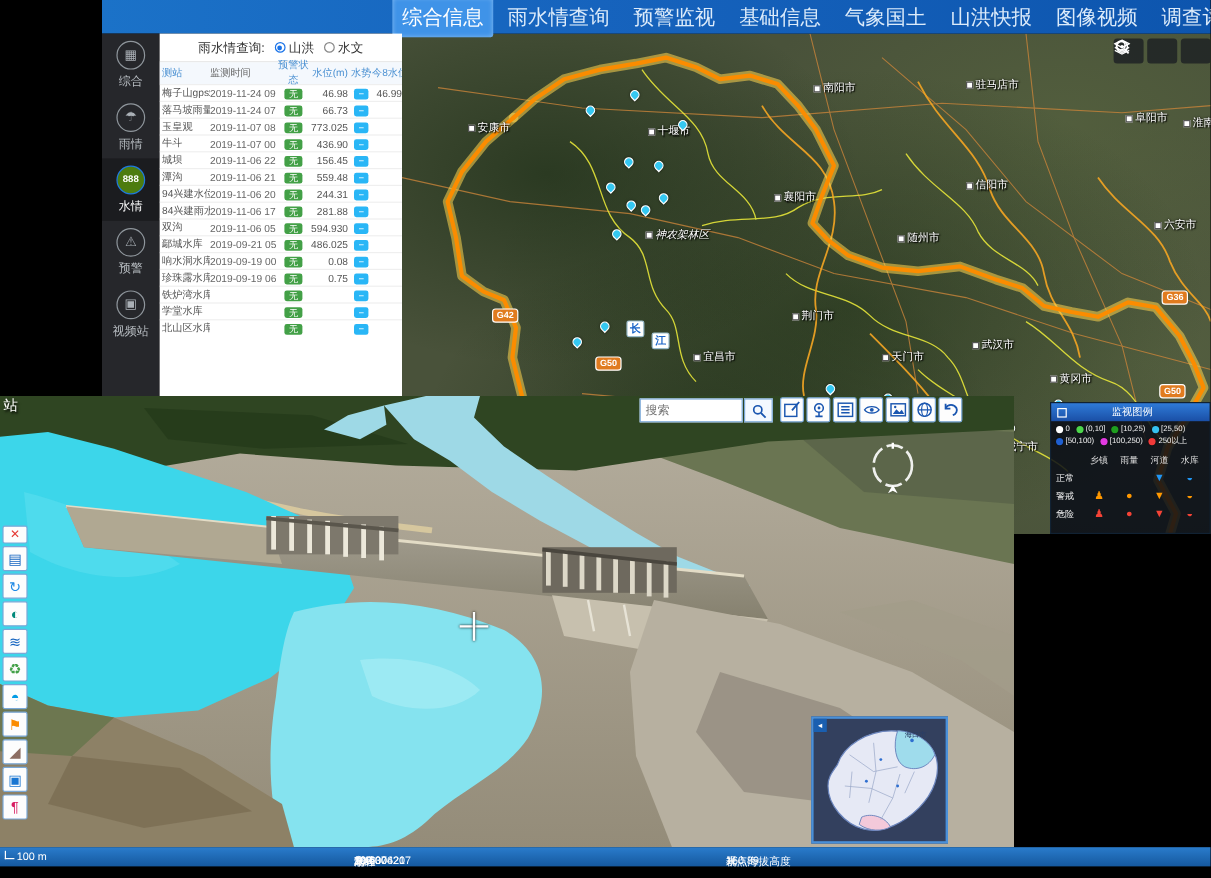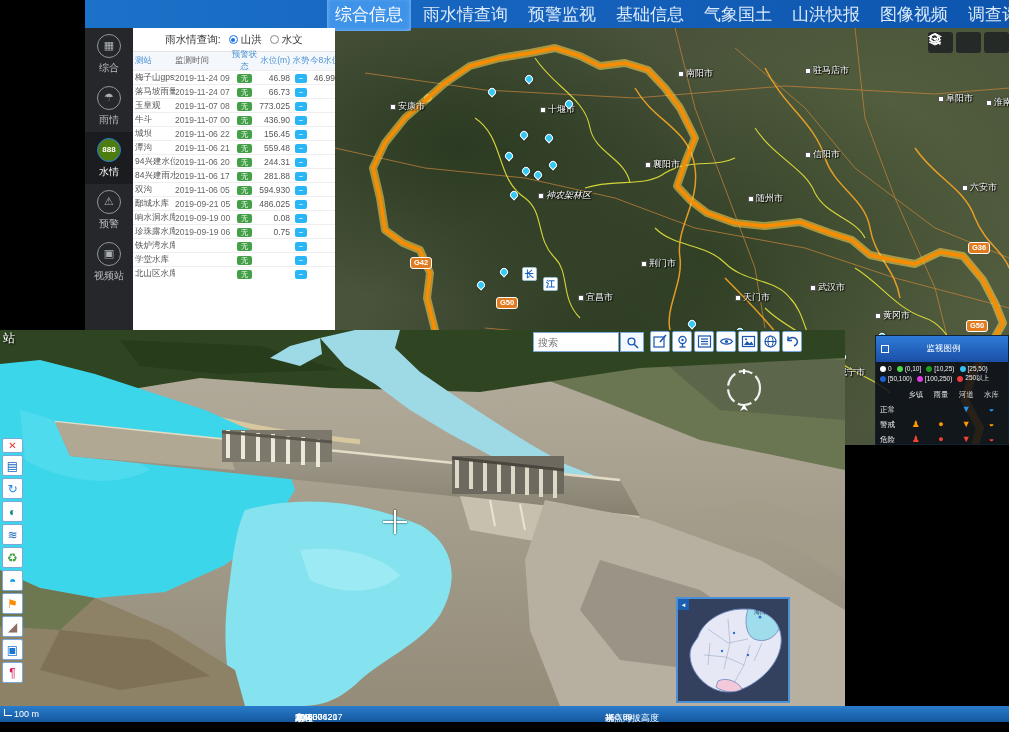--- a/index.html
+++ b/index.html
@@ -61,21 +61,21 @@
   .city{position:absolute;color:#fff;font-size:9px;white-space:nowrap;text-shadow:0 0 2px #000,1px 1px 1px #000;display:flex;align-items:center;}
   .city-ico{display:inline-block;width:6px;height:6px;background:#fff;border:1px solid #555;margin-right:2px;}
   .drop{position:absolute;width:8px;height:8px;background:#35c8f2;border:1px solid #fff;border-radius:50% 50% 50% 0;transform:rotate(-45deg);box-shadow:0 0 2px rgba(0,0,0,.6);}
   .rbadge{position:absolute;background:#e07b1f;border:1px solid #fff;border-radius:3px;color:#fff;font-size:7.5px;font-weight:bold;padding:0 3px;line-height:10px;}
   .rivlab{position:absolute;background:#fff;border:1px solid #9bc;color:#1a64c8;font-size:9px;font-weight:bold;padding:0 2px;line-height:12px;border-radius:2px;}
   .map-controls{position:absolute;left:593px;top:4px;display:flex;gap:3px;}
   .mc-btn{width:25px;height:21px;background:rgba(30,34,36,.85);border:none;border-radius:3px;display:flex;align-items:center;justify-content:center;cursor:pointer;padding:0;}
 
   
   .legend{position:absolute;left:875px;top:335px;width:134px;height:110px;background:rgba(8,12,22,.85);z-index:3;border:1px solid #123;}
-  .legend-head{height:26px;background:linear-gradient(180deg,#2f7bd8,#1a4fa6);display:flex;align-items:center;color:#fff;font-size:8.5px;}
+  .legend-head{height:15px;background:linear-gradient(180deg,#2f7bd8,#1a4fa6);display:flex;align-items:center;color:#fff;font-size:8.5px;}
   .legend-head .lh-ico{width:8px;height:8px;border:1px solid #fff;margin:0 4px 0 5px;}
   .legend-title{flex:1;text-align:center;margin-right:14px;}
   .lrow{display:flex;flex-wrap:wrap;padding:3px 4px 0 4px;}
   .litem{display:flex;align-items:center;margin-right:5px;margin-bottom:2px;}
   .ldot{width:6px;height:6px;border-radius:50%;margin-right:2px;box-shadow:0 0 1px #000;}
   .llab{color:#eee;font-size:6.5px;white-space:nowrap;}
   .ltable{margin:2px 4px 0 4px;color:#ddd;font-size:7.5px;}
   .ltr{display:flex;height:15px;align-items:center;}
   .ltc{width:26px;text-align:center;}
   .ltc.rl{width:24px;text-align:left;color:#eee;}
@@ -399,21 +399,21 @@
         <span class="city" style="position: absolute; left: 627px; top: 153px;">
           <span class="city-ico"></span>
           <span>六安市</span>
         </span>
 
         <span class="city" style="position: absolute; left: 203px; top: 161px; font-style: italic;">
           <span class="city-ico"></span>
           <span>神农架林区</span>
         </span>
 
-        <span class="city" style="position: absolute; left: 306px; top: 229px;">
+        <span class="city" style="position: absolute; left: 325px; top: 229px;">
           <span class="city-ico"></span>
           <span>荆门市</span>
         </span>
 
         <span class="city" style="position: absolute; left: 243px; top: 263px;">
           <span class="city-ico"></span>
           <span>宜昌市</span>
         </span>
 
         <span class="city" style="position: absolute; left: 400px; top: 263px;">

